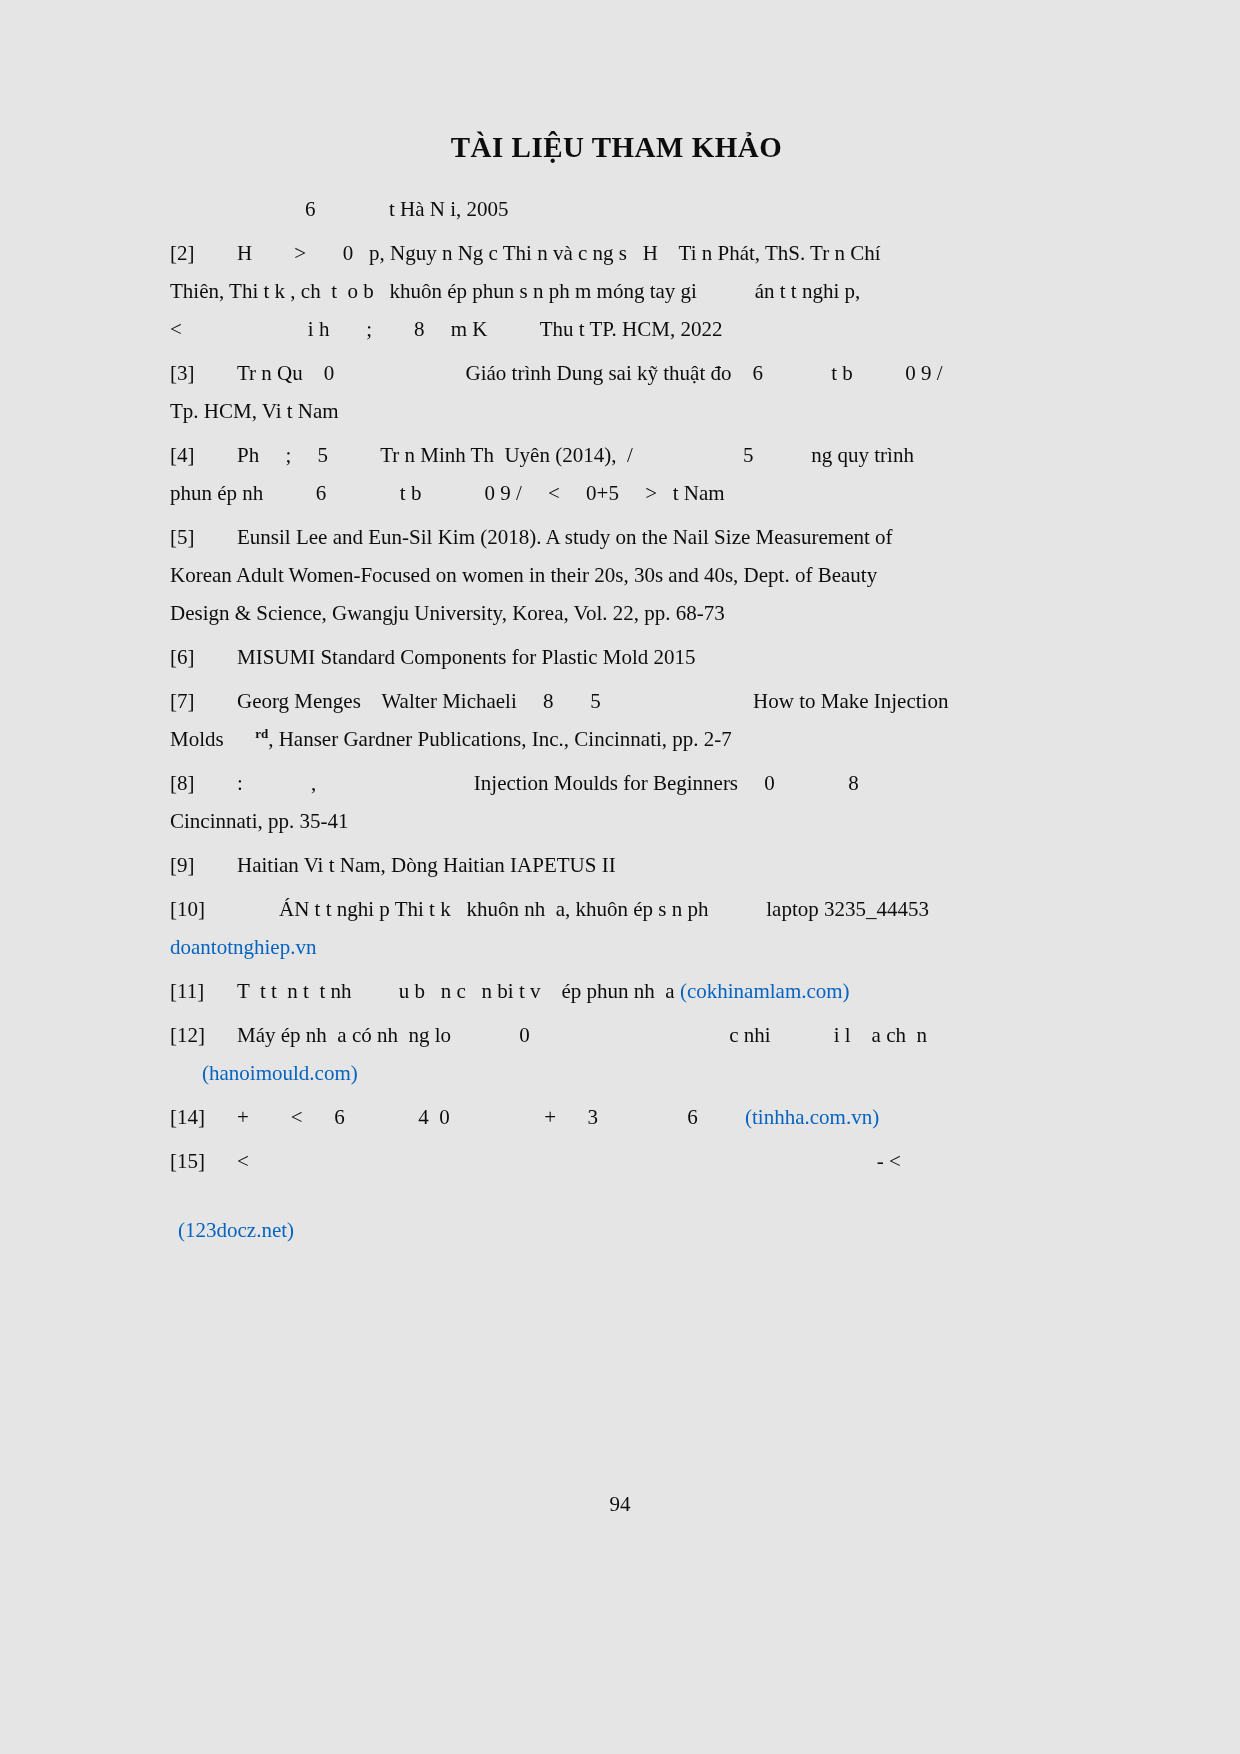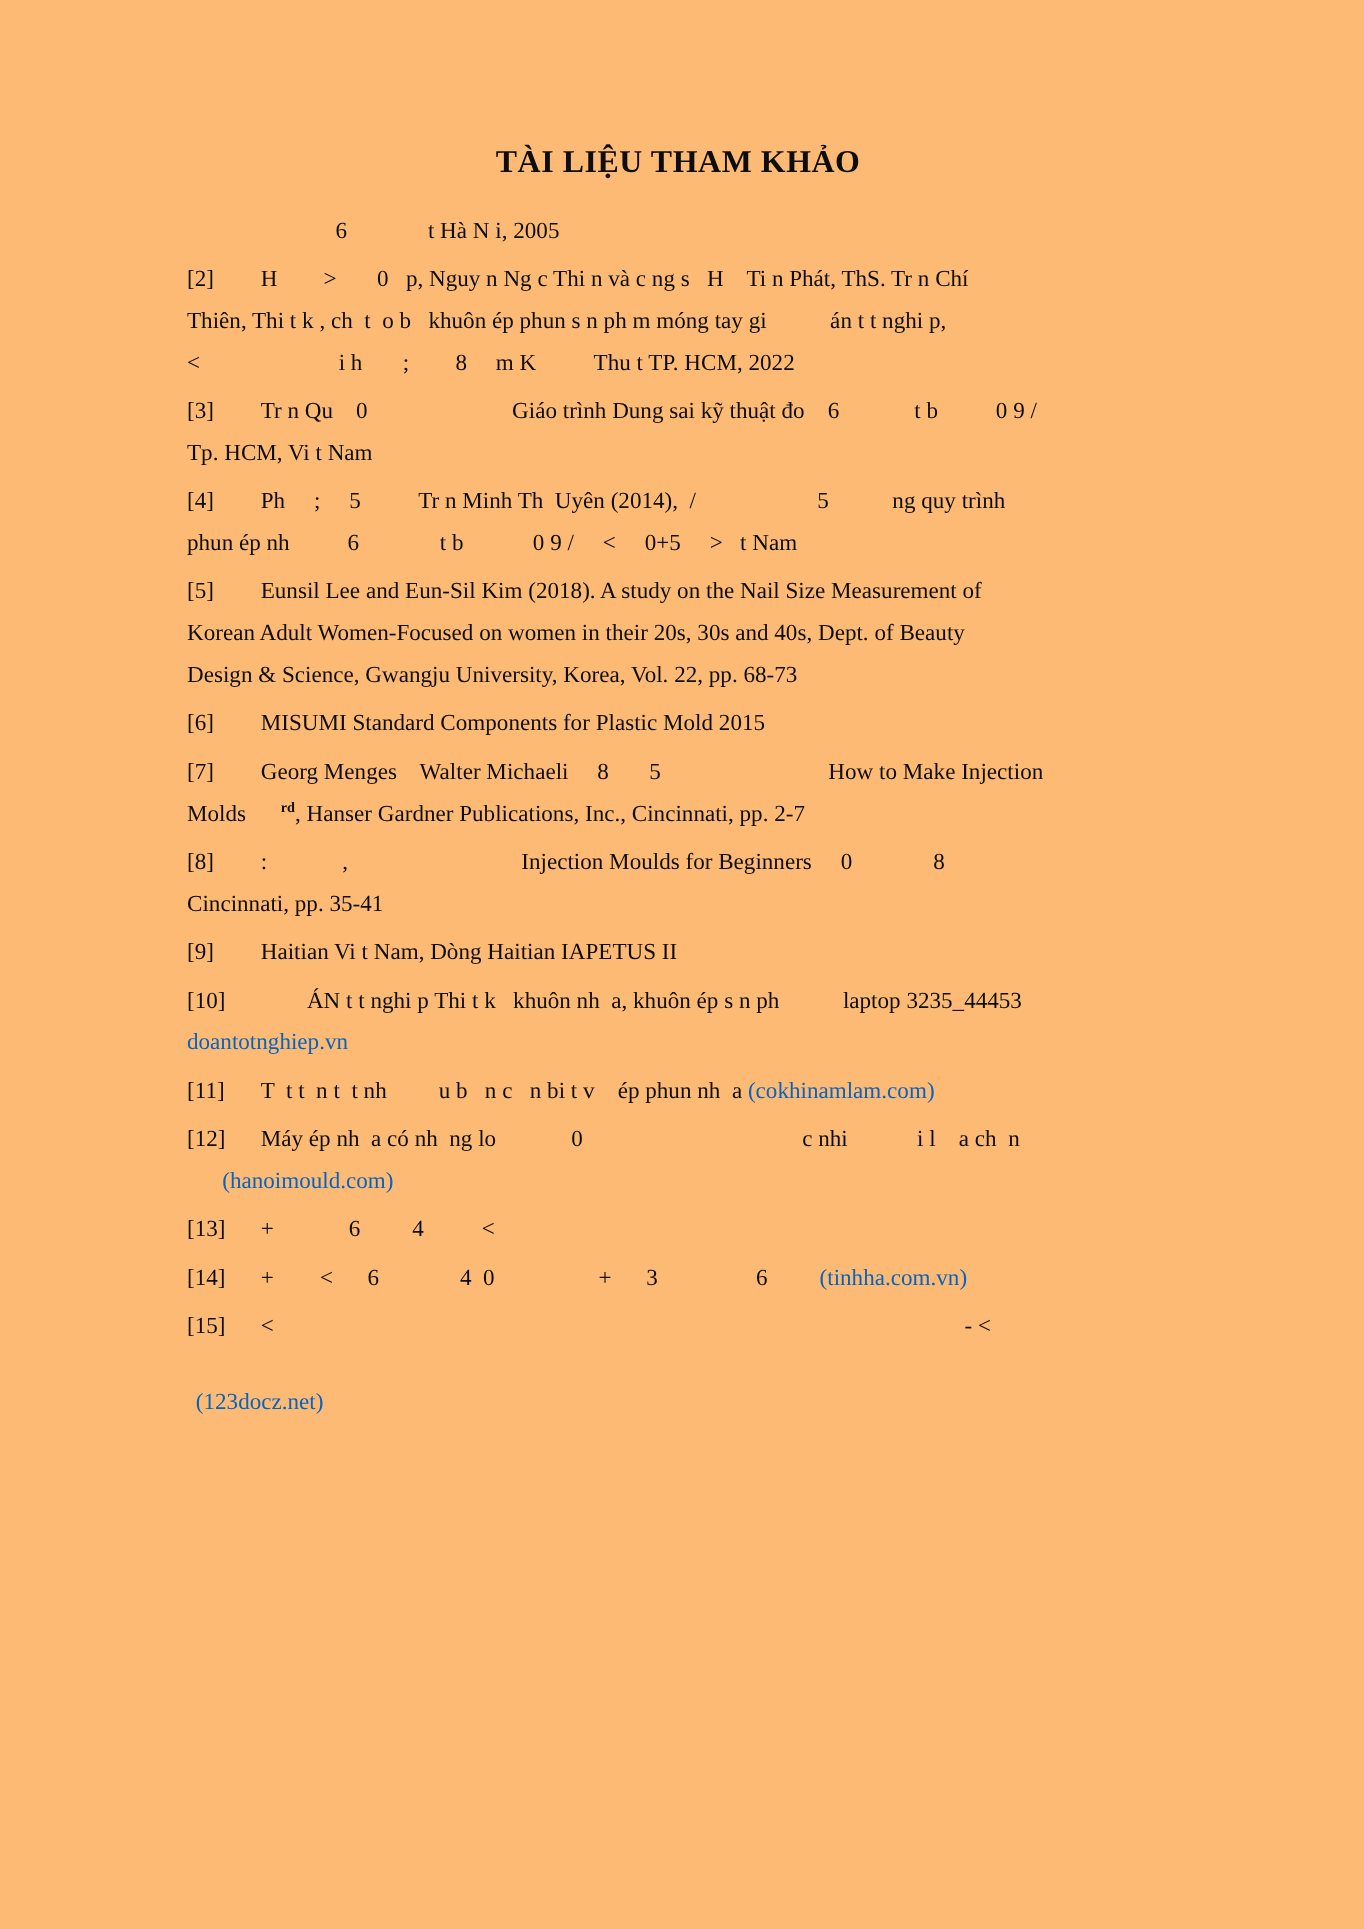--- a/index.html
+++ b/index.html
@@ -8,21 +8,21 @@
     width: 1240px;
     height: 1754px;
     position: relative;
     font-family: "Liberation Serif", serif;
     color: #0d0d0d;
     overflow: hidden;
   }
   .page {
     position: absolute;
     inset: 0;
-    background: #fdba74;
+    background: #e5e5e5;
   }
   .content {
     padding: 126px 177px 0 170px;
   }
   .title {
     text-align: center;
     font-size: 29px;
     font-weight: bold;
     letter-spacing: 0.5px;
     line-height: 42px;
@@ -126,28 +126,26 @@
 
     <div class="ref">
       <div class="line"><span class="ref-id">[11]</span><span>T  t t  n t  t nh         u b   n c   n bi t v    ép phun nh  a </span><a class="link" style="color: rgb(5, 99, 193);">(cokhinamlam.com)</a></div>
     </div>
 
     <div class="ref">
       <div class="line"><span class="ref-id">[12]</span><span>Máy ép nh  a có nh  ng lo             0                                      c nhi            i l    a ch  n</span></div>
       <div class="line"><a class="link" style="color: rgb(5, 99, 193); margin-left: 32px;">(hanoimould.com)</a></div>
     </div>
 
-    <div class="ref">
-      <div class="line"><span class="ref-id">[13]</span><span>+             6         4          &lt;</span></div>
-    </div>
 
     <div class="ref">
       <div class="line"><span class="ref-id">[14]</span><span>+        &lt;      6              4  0                  +      3                 6         </span><a class="link" style="color: rgb(5, 99, 193);">(tinhha.com.vn)</a></div>
     </div>
 
     <div class="ref">
       <div class="line"><span class="ref-id">[15]</span><span>&lt;</span><span class="gap-wide"></span><span>- &lt;</span></div>
       <div class="line indent-8"><a class="link" style="color: rgb(5, 99, 193);">(123docz.net)</a></div>
     </div>
 
   </div>
 
+  <div class="page-number">94</div>
 </div>
 
 </body></html>

